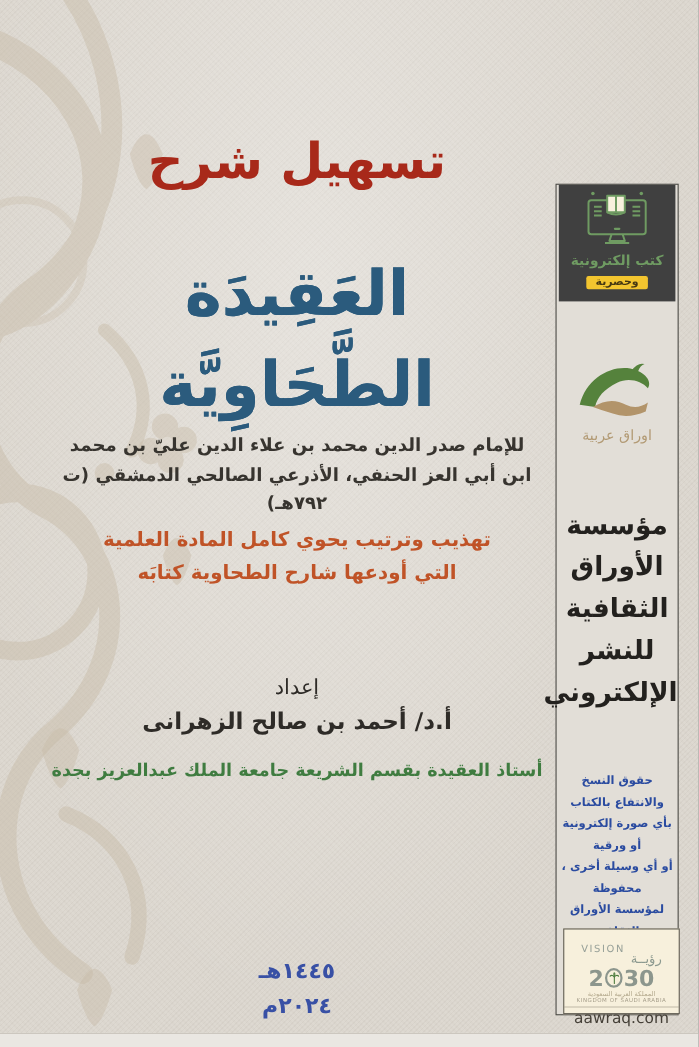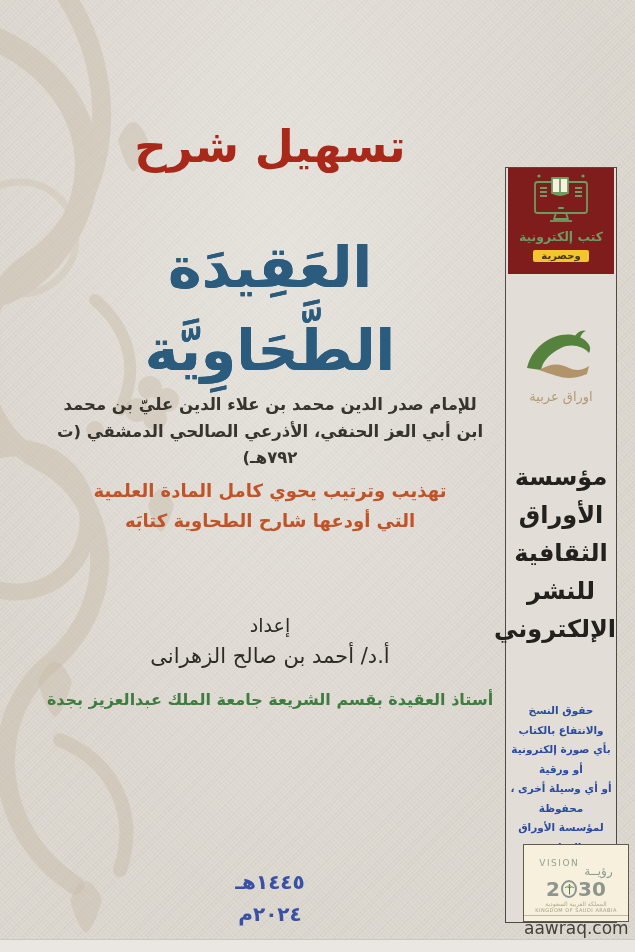--- a/index.html
+++ b/index.html
@@ -19,53 +19,53 @@
   
   .main-col{ position:absolute; left:35px; top:0; width:470px; height:847px; text-align:center; direction:rtl; }
   .supertitle{ position:absolute; top:120px; width:100%; font-size:45px; font-weight:bold; color:#a8291a; }
   .main-title{ position:absolute; top:226px; width:100%; font-size:57px; font-weight:bold;
     color:#2b5b7d; line-height:1.45; text-shadow:0 0 .5px #2b5b7d; }
   .author{ position:absolute; top:392px; width:100%; font-size:16.5px; font-weight:bold;
     color:#37342f; line-height:1.62; }
   .subtitle{ position:absolute; top:476px; width:100%; font-size:18px; font-weight:bold;
     color:#c05327; line-height:1.68; }
   .prep-label{ position:absolute; top:614px; width:100%; font-size:19px; color:#2e2b27; }
-  .prep-name{ position:absolute; top:644px; width:100%; font-size:21px; color:#2e2b27; }
+  .prep-name{ position:absolute; top:644px; width:100%; font-size:21px; color:#2e2b27;font-weight:bold; }
   .prep-title{ position:absolute; top:690px; width:100%; font-size:16px; font-weight:bold; color:#3f7c40; }
   .dates{ position:absolute; top:866px; width:100%; font-size:20px; font-weight:bold;
     color:#3850a5; line-height:1.62; }
 
   
   .sidebar{ position:absolute; left:505px; top:167px; width:112px; height:756px;
     border:1px solid #4c4a45; background:#e2ded7; direction:rtl; text-align:center; }
   .badge{ position:absolute; top:0; left:2px; width:106px; height:106px;
-    background:#7f1d1d; padding-top:4px; }
+    background:#404040; padding-top:4px; }
   .badge-line1{ font-size:12.5px; font-weight:bold; color:#6f9b62; margin-top:1px; }
   .badge-pill{ display:inline-block; background:#f3c52f; color:#453712; font-size:10px;
     font-weight:bold; padding:0 8px 1px; border-radius:2px; margin-top:3px; }
   .logo-block{ position:absolute; top:160px; width:100%; }
   .logo-label{ font-size:13px; color:#b29a74; margin-top:1px; }
   .publisher{ position:absolute; top:290px; width:100%; font-size:24px; font-weight:bold;
     color:#23211e; line-height:38px; }
   .copyright{ position:absolute; top:533px; width:100%; font-size:10.5px; font-weight:bold;
     color:#2a4ba0; line-height:19.5px; }
-  .vision-box{ position:absolute; bottom:0; left:17px; width:106px; height:78px;
+  .vision-box{ position:absolute; bottom:0; left:6px; width:106px; height:78px;
     background:#f7f0dc; border:1px solid #5f5b51; direction:ltr; padding-top:3px; }
   .vision-row{ display:flex; justify-content:center; align-items:center; gap:5px;
     font-size:9px; color:#97a098; }
   .vision-row .v-en{ letter-spacing:1.5px; }
   .vision-row .v-ar{ font-size:12px; color:#8d9a90;margin-top:16px; }
   .y2030{ display:flex; justify-content:center; align-items:center; gap:1px;
     font-size:20px; font-weight:bold; color:#8c968d; line-height:1; margin-top:1px; }
   .zero-ring{ display:inline-flex; justify-content:center; align-items:center;
     width:16px; height:18px; border:2.5px solid #8c968d; border-radius:50%; }
   .kingdom-ar{ font-size:6px; color:#b3a88c; margin-top:1px; }
   .kingdom-en{ font-size:5px; color:#a59d8a; letter-spacing:.5px; }
   .website{ margin-top:2px; padding-top:2px; border-top:1px solid rgba(120,115,100,.45);
-    font-size:17px; color:#454038; }
+    font-size:14px; color:#454038; }
 </style>
 </head>
 <body>
 
 <div class="cover">
 
   <svg class="arabesque" width="180" height="952" viewBox="0 0 180 952">
     <g stroke="#c7bba7" fill="none" stroke-linecap="round" opacity="0.45">
       <path d="M-30,30 C60,55 115,140 72,225 C42,285 -10,305 -30,295" stroke-width="24"></path>
       <path d="M62,-10 C125,80 112,205 30,262 C-42,312 -32,425 42,462 C112,498 122,600 52,662 C-18,718 -8,832 75,885" stroke-width="19"></path>

